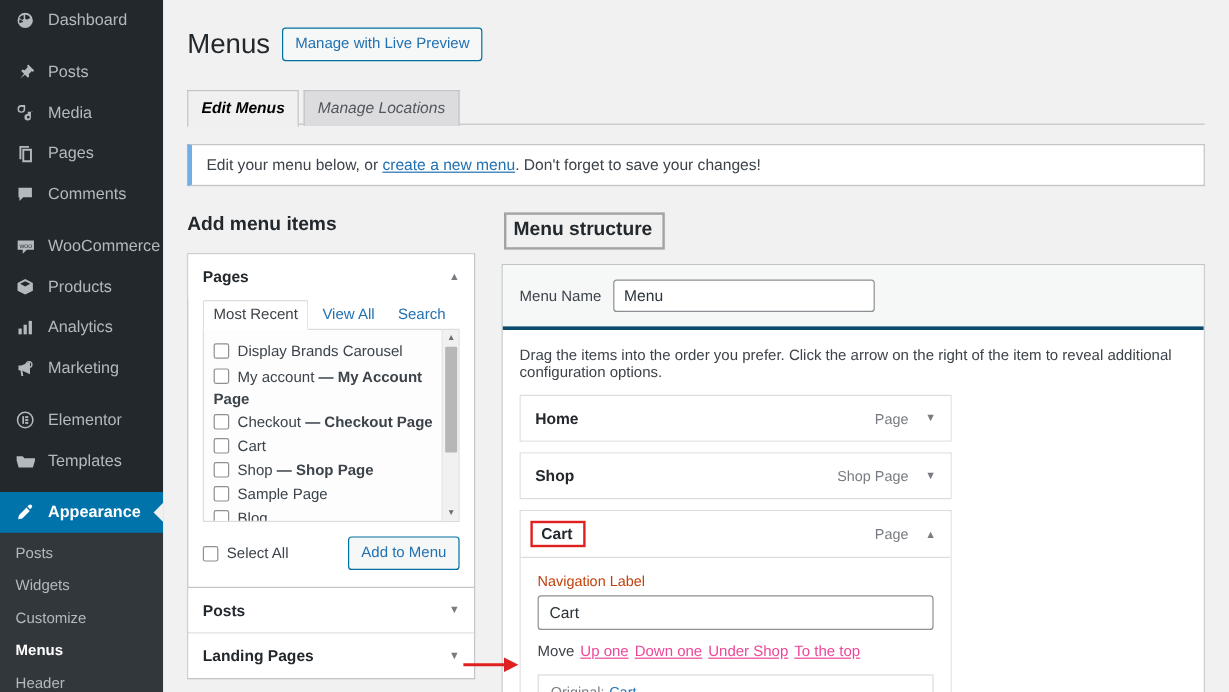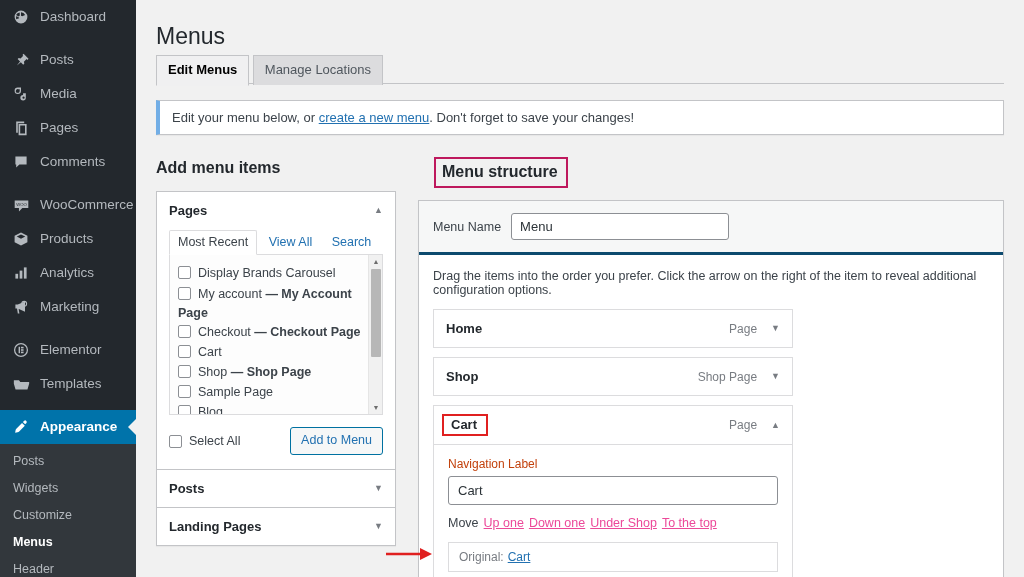--- a/index.html
+++ b/index.html
@@ -97,25 +97,26 @@
     border: 1px solid #0071a1;
     border-radius: 3px;
     background: #f6f7f7;
     color: #2271b1;
     cursor: pointer;
     white-space: nowrap;
   }
 
   
   .nav-tabs {
-    margin-top: 0;
+    margin-top: 20px;
     border-bottom: 1px solid #c3c4c7;
     height: 30px;
     position: relative;
     padding-left: 0;
+    font-style: italic;
   }
   .nav-tab {
     display: inline-block;
     position: relative;
     top: 1px;
     border: 1px solid #c3c4c7;
     border-bottom: none;
     background: #dcdcde;
     color: #50575e;
     font-size: 13px;
@@ -153,23 +154,23 @@
     font-size: 16px;
     font-weight: bold;
     margin: 0 0 12px 0;
     padding: 0;
     color: #23282d;
     line-height: 1.4;
     display: inline-block;
     text-align: right;
   }
   h2.sec-title.boxed {
-    border: 2px solid #be185d;
+    border: 2px solid #a3a3a3;
     padding: 2px 8px 3px 6px;
-    margin-left: 16px;
+    margin-left: 2px;
   }
 
   
   .postbox {
     background: #fff;
     border: 1px solid #c3c4c7;
     box-shadow: 0 1px 1px rgba(0,0,0,.04);
     margin-bottom: 0;
   }
   .postbox + .postbox { border-top: none; }
@@ -505,20 +506,21 @@
         <a class="current" style="text-decoration: none;">Menus</a>
         <a class="" style="text-decoration: none;">Header</a>
       </div>
   </div>
 
   <div id="wpbody">
     <div class="wrap">
 
       <div class="page-title-row">
         <h1 class="page-title">Menus</h1>
+        <span class="btn">Manage with Live Preview</span>
       </div>
 
       <div class="nav-tabs">
         <span class="nav-tab active">Edit Menus</span>
         <span class="nav-tab">Manage Locations</span>
       </div>
 
       <div class="notice">
         <span>Edit your menu below, or </span><a>create a new menu</a><span>. Don't forget to save your changes!</span>
       </div>

